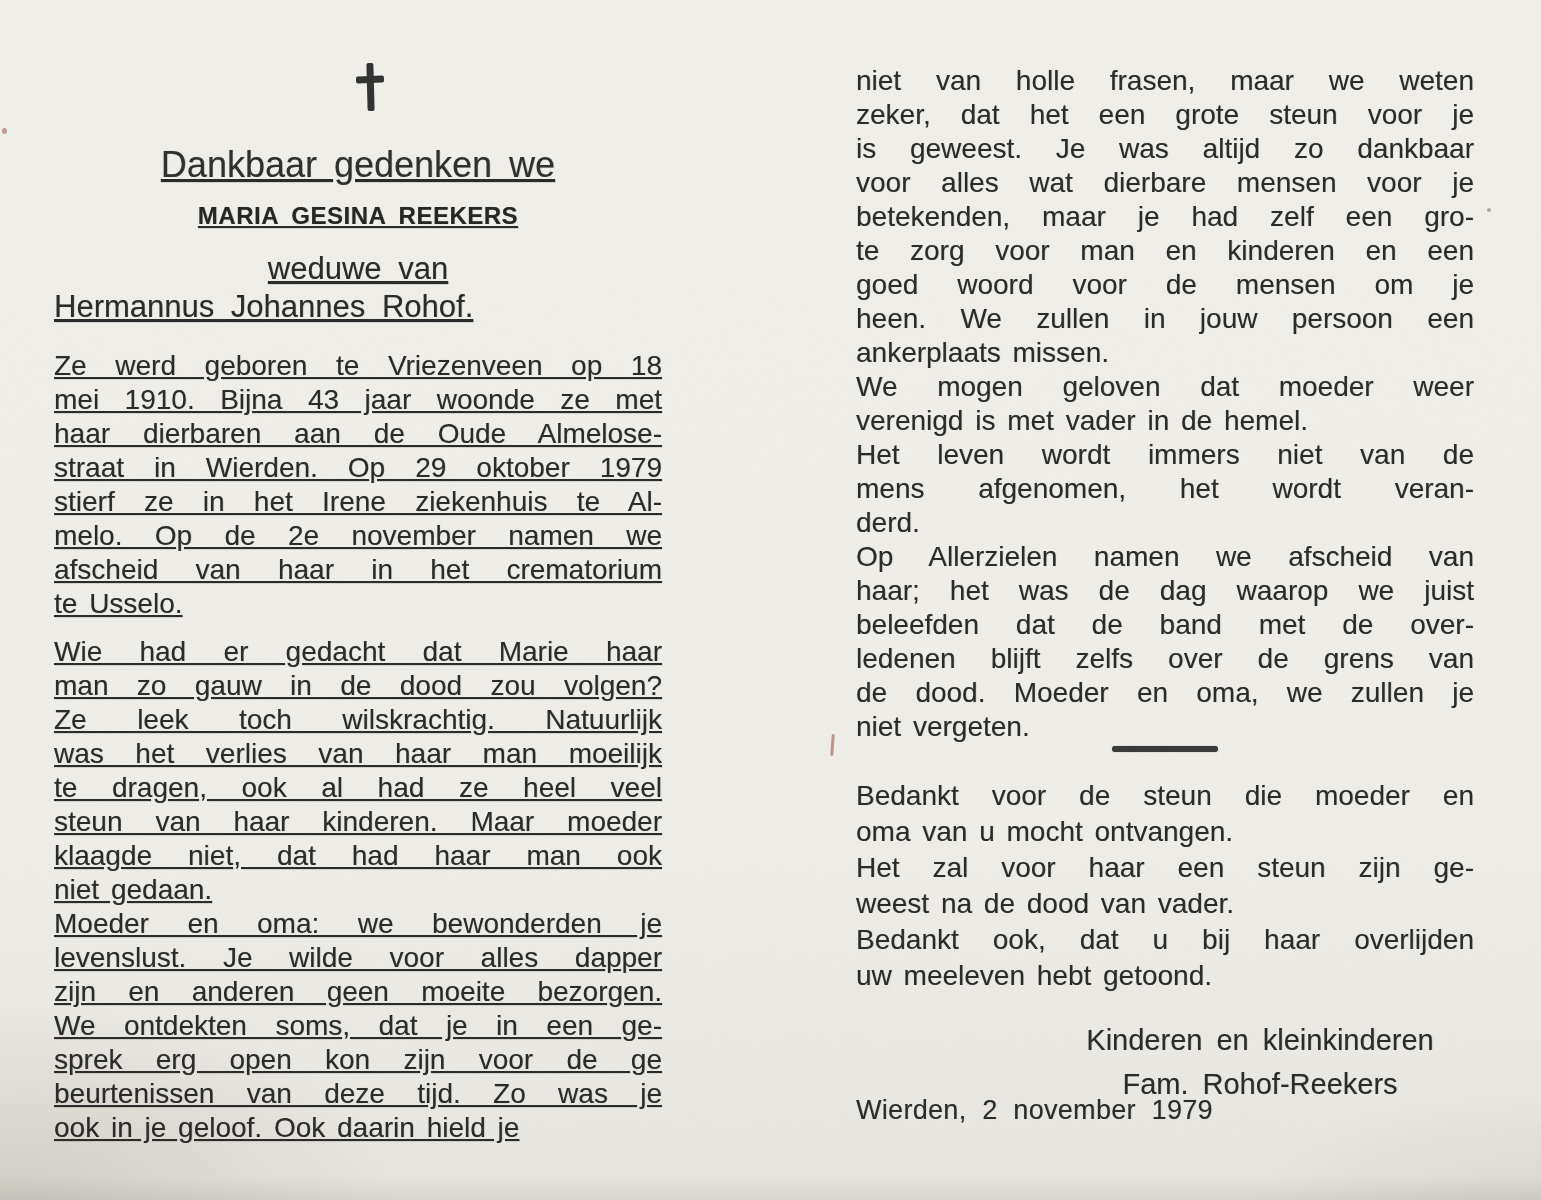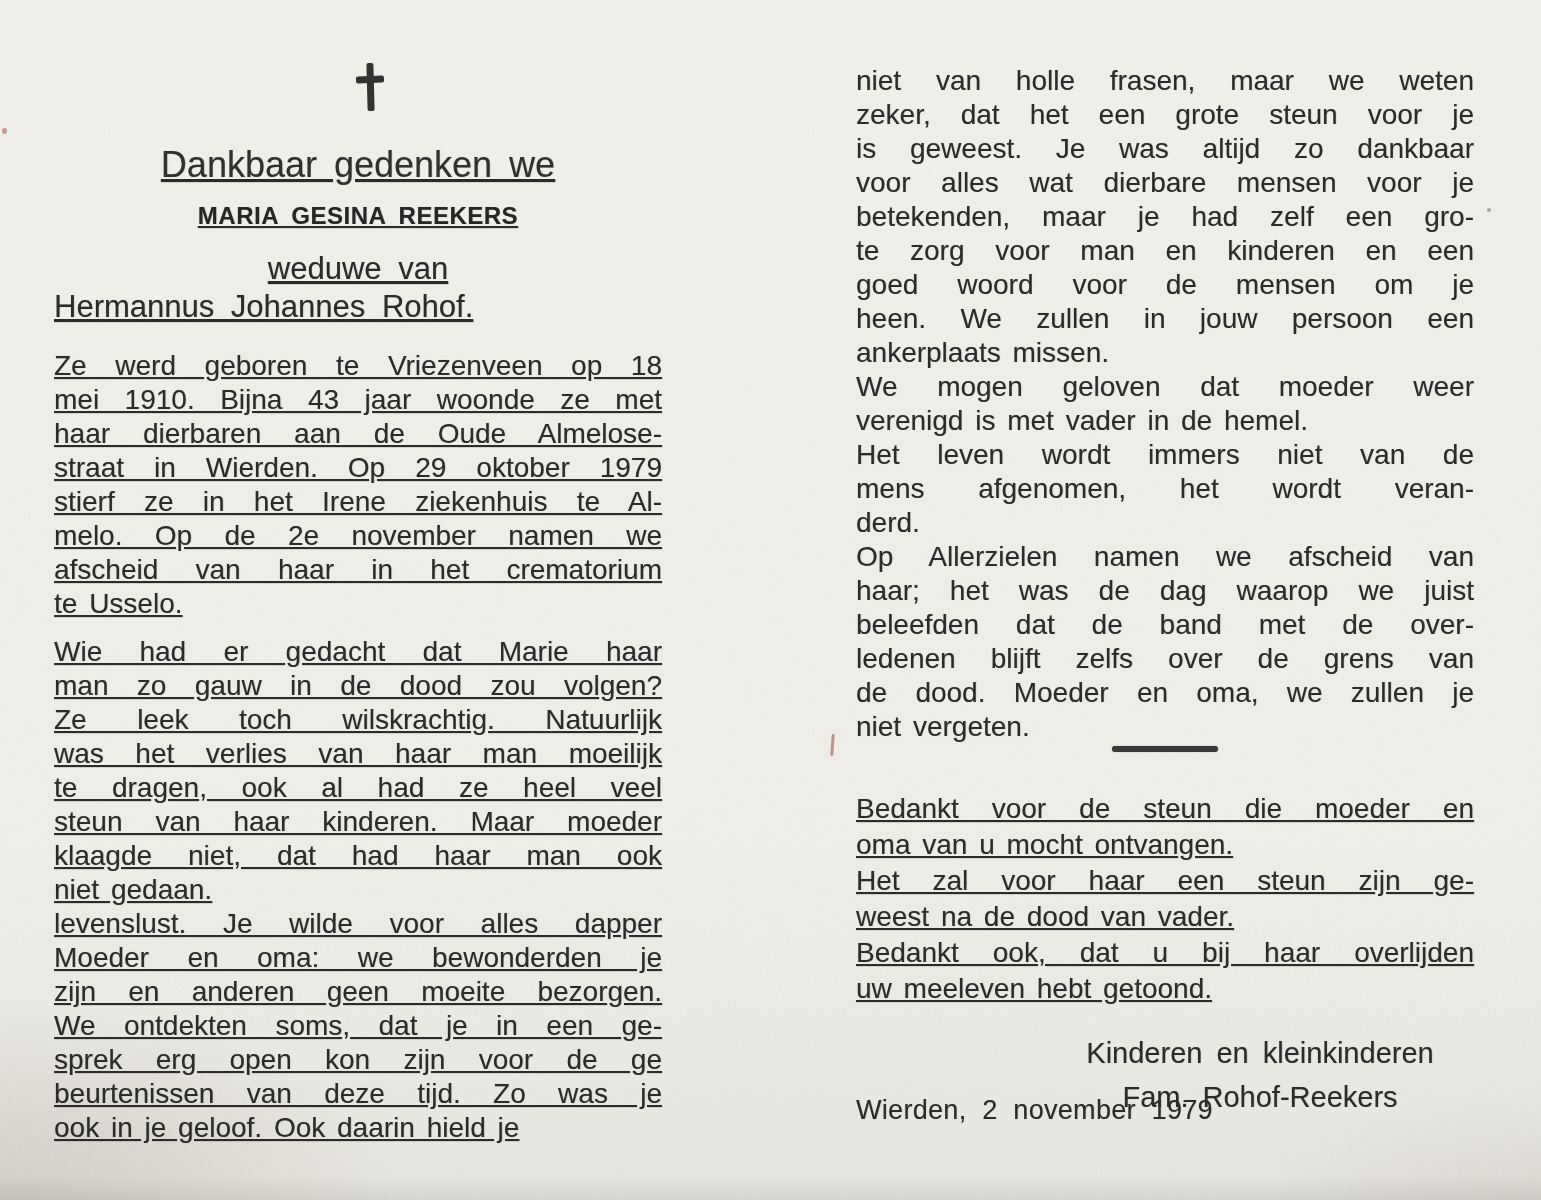--- a/index.html
+++ b/index.html
@@ -103,21 +103,21 @@
   .tline { text-align: justify; text-align-last: justify; white-space: normal; }
   .tline.tlast { text-align-last: left; }
 
   .divider {
     width: 106px; height: 6px;
     margin: 2px auto 0 auto;
     background: #3a3a3a;
     border-radius: 3px;
     box-shadow: 0 0 1px rgba(0,0,0,0.5);
   }
-  .thanks-block { margin-top: 39px; text-decoration: underline; }
+  .thanks-block { margin-top: 26px; }
 
   .signature {
     margin-top: 24px;
     padding-left: 190px;
     font-size: 29px;
     line-height: 44px;
     word-spacing: 6px;
     text-align: center;
   }
   .dateline {
@@ -196,22 +196,22 @@
         <div class="tline">Wie had er gedacht dat Marie haar</div>
         <div class="tline">man zo gauw in de dood zou volgen?</div>
         <div class="tline">Ze leek toch wilskrachtig. Natuurlijk</div>
         <div class="tline">was het verlies van haar man moeilijk</div>
         <div class="tline">te dragen, ook al had ze heel veel</div>
         <div class="tline">steun van haar kinderen. Maar moeder</div>
         <div class="tline">klaagde niet, dat had haar man ook</div>
         <div class="tline tlast">niet gedaan.</div>
       </div>
     <div class="para">
+        <div class="tline">Moeder en oma: we bewonderden je</div>
         <div class="tline">levenslust. Je wilde voor alles dapper</div>
-        <div class="tline">Moeder en oma: we bewonderden je</div>
         <div class="tline">zijn en anderen geen moeite bezorgen.</div>
         <div class="tline">We ontdekten soms, dat je in een ge-</div>
         <div class="tline">sprek erg open kon zijn voor de ge</div>
         <div class="tline">beurtenissen van deze tijd. Zo was je</div>
         <div class="tline tlast">ook in je geloof. Ook daarin hield je</div>
       </div>
   </div>
 
   <div class="col col-right">
 

